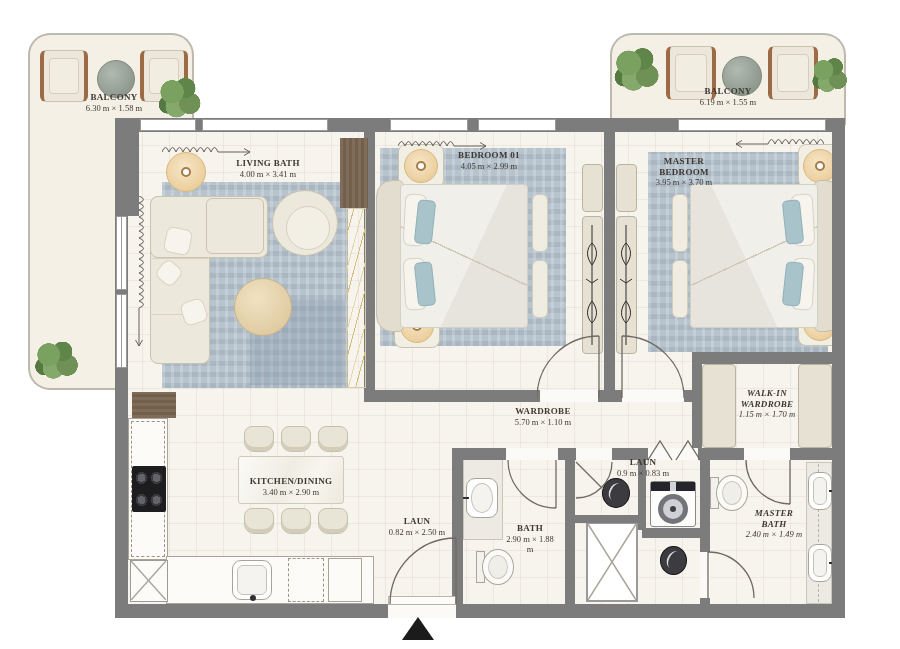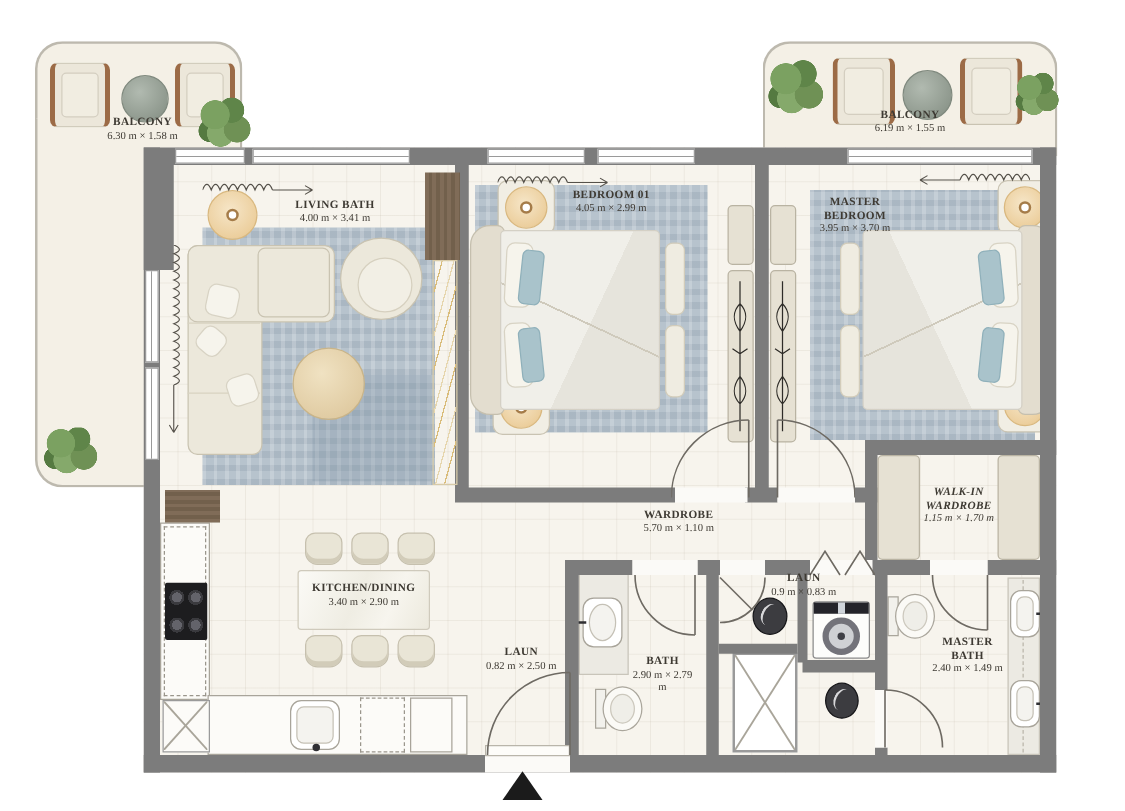--- a/index.html
+++ b/index.html
@@ -375,34 +375,34 @@
     <div class="dm">3.95 m × 3.70 m</div>
   </div>
   <div class="abs rlabel" style="left:504px;top:406px;width:78px;">
     <div class="nm">WARDROBE</div>
     <div class="dm">5.70 m × 1.10 m</div>
   </div>
   <div class="abs rlabel" style="left:734px;top:388px;width:66px;font-style:italic;">
     <div class="nm">WALK-IN WARDROBE</div>
     <div class="dm">1.15 m × 1.70 m</div>
   </div>
-  <div class="abs rlabel" style="left:230px;top:465px;width:122px;">
+  <div class="abs rlabel" style="left:230px;top:476px;width:122px;">
     <div class="nm">KITCHEN/DINING</div>
     <div class="dm">3.40 m × 2.90 m</div>
   </div>
   <div class="abs rlabel" style="left:386px;top:516px;width:62px;">
     <div class="nm">LAUN</div>
     <div class="dm">0.82 m × 2.50 m</div>
   </div>
   <div class="abs rlabel" style="left:502px;top:523px;width:56px;">
     <div class="nm">BATH</div>
-    <div class="dm">2.90 m × 2.79 m</div>
+    <div class="dm">2.90 m × 1.88 m</div>
   </div>
   <div class="abs rlabel" style="left:614px;top:457px;width:58px;">
     <div class="nm">LAUN</div>
     <div class="dm">0.9 m × 0.83 m</div>
   </div>
-  <div class="abs rlabel" style="left:742px;top:508px;width:64px;">
+  <div class="abs rlabel" style="left:742px;top:508px;width:64px;font-style:italic;">
     <div class="nm">MASTER BATH</div>
     <div class="dm">2.40 m × 1.49 m</div>
   </div>
 
 </div>
 
 </body></html>

